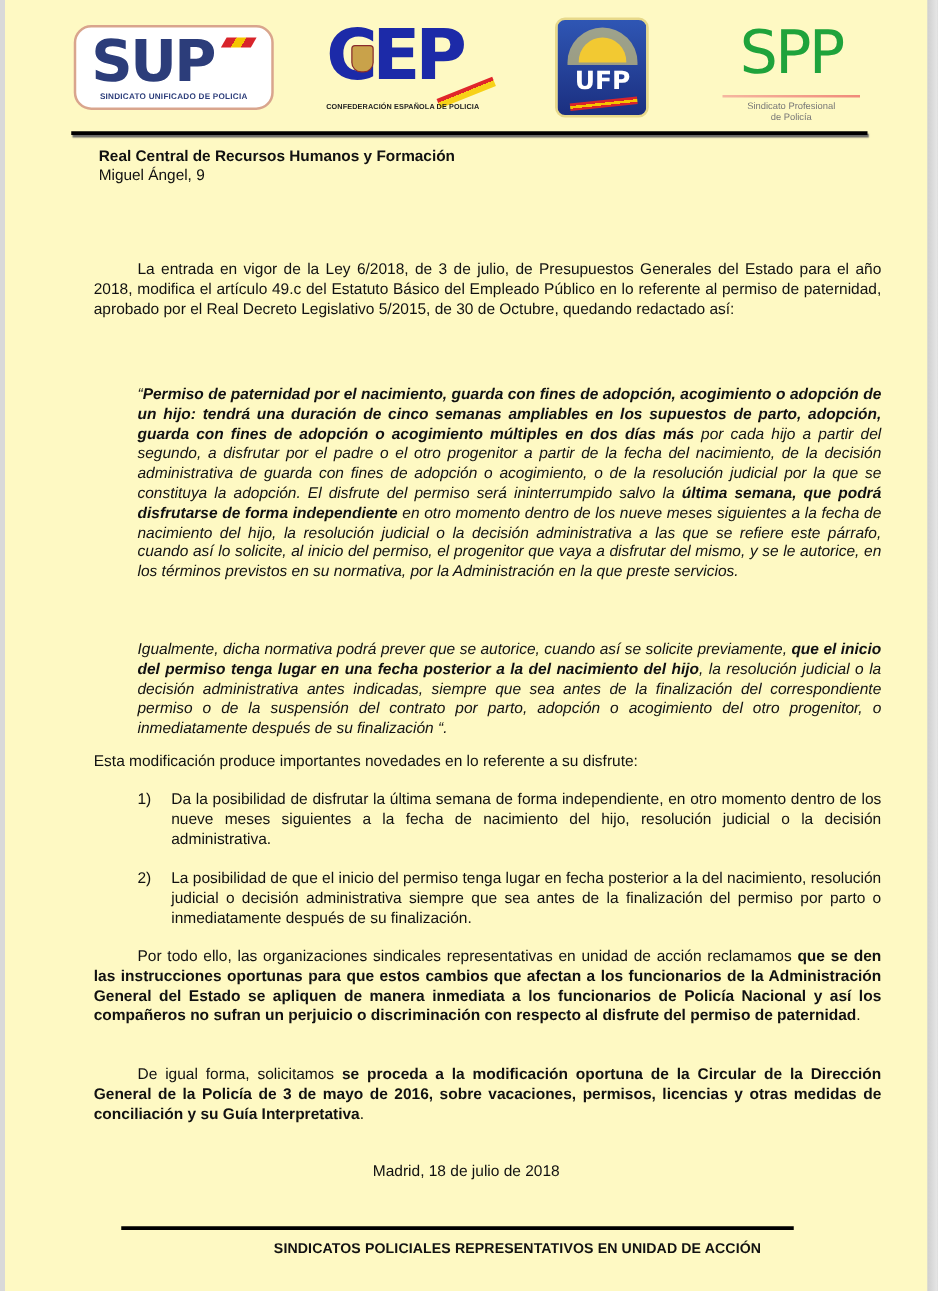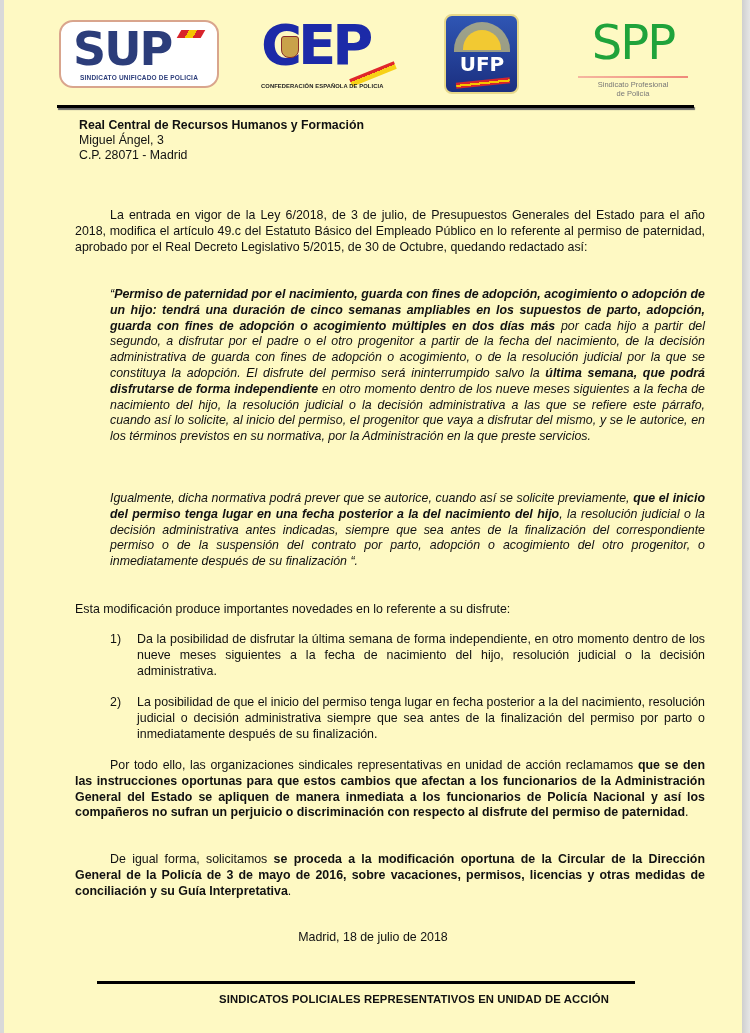--- a/index.html
+++ b/index.html
@@ -99,21 +99,21 @@
       background: #000; box-shadow: 1px 2px 1px #666;
     }
     
     .addr { position: absolute; left: 75px; top: 118px; font-size: 12.3px; line-height: 15px; }
     .addr .b { font-weight: bold; }
     .p {
       position: absolute; text-align: justify; font-size: 12.4px; line-height: 15.8px;
       font-family: "Liberation Sans", sans-serif;
     }
     .indent { text-indent: 35px; }
-    .quote { font-style: italic; }
+    .quote { font-style: italic; margin-top: 21px; }
     .b { font-weight: bold; }
     .list-item { position: absolute; font-size: 12.4px; line-height: 15.8px; text-align: justify; }
     .list-num { position: absolute; left: 0; top: 0; }
     .list-text { position: absolute; left: 27px; top: 0; }
     .date { position: absolute; left: 0; top: 930px; width: 750px; text-align: center; font-size: 12.4px; }
     .footer-rule {
       position: absolute; left: 93px; top: 981px; width: 538px; height: 3px; background: #000;
     }
     .footer {
       position: absolute; left: 0; top: 993px; width: 724px; text-align: center;
@@ -151,22 +151,21 @@
     <div class="spp-sub">
       <div>Sindicato Profesional</div>
       <div>de Policía</div>
     </div>
   </div>
 
   <div class="header-rule"></div>
 
   <div class="addr">
     <div class="b">Real Central de Recursos Humanos y Formación</div>
-    <div>Miguel Ángel, 3</div>
-    <div>C.P. 28071 - Madrid</div>
+    <div>Miguel Ángel, 9</div>
   </div>
 
   <div class="p indent" style="left:71px; top:208px; width:630px;">La entrada en vigor de la Ley 6/2018, de 3 de julio, de Presupuestos Generales del Estado para el año 2018, modifica el artículo 49.c del Estatuto Básico del Empleado Público en lo referente al permiso de paternidad, aprobado por el Real Decreto Legislativo 5/2015, de 30 de Octubre, quedando redactado así:</div>
 
   <div class="p quote" style="left:106px; top:287px; width:595px;"><span>“</span><span class="b">Permiso de paternidad por el nacimiento, guarda con fines de adopción, acogimiento o adopción de un hijo: tendrá una duración de cinco semanas ampliables en los supuestos de parto, adopción, guarda con fines de adopción o acogimiento múltiples en dos días más</span><span> por cada hijo a partir del segundo, a disfrutar por el padre o el otro progenitor a partir de la fecha del nacimiento, de la decisión administrativa de guarda con fines de adopción o acogimiento, o de la resolución judicial por la que se constituya la adopción. El disfrute del permiso será ininterrumpido salvo la </span><span class="b">última semana, que podrá disfrutarse de forma independiente</span><span> en otro momento dentro de los nueve meses siguientes a la fecha de nacimiento del hijo, la resolución judicial o la decisión administrativa a las que se refiere este párrafo, cuando así lo solicite, al inicio del permiso, el progenitor que vaya a disfrutar del mismo, y se le autorice, en los términos previstos en su normativa, por la Administración en la que preste servicios.</span></div>
 
   <div class="p quote" style="left:106px; top:491px; width:595px;"><span>Igualmente, dicha normativa podrá prever que se autorice, cuando así se solicite previamente, </span><span class="b">que el inicio del permiso tenga lugar en una fecha posterior a la del nacimiento del hijo</span><span>, la resolución judicial o la decisión administrativa antes indicadas, siempre que sea antes de la finalización del correspondiente permiso o de la suspensión del contrato por parto, adopción o acogimiento del otro progenitor, o inmediatamente después de su finalización “.</span></div>
 
   <div class="p" style="left:71px; top:602px; width:630px;">Esta modificación produce importantes novedades en lo referente a su disfrute:</div>
 

